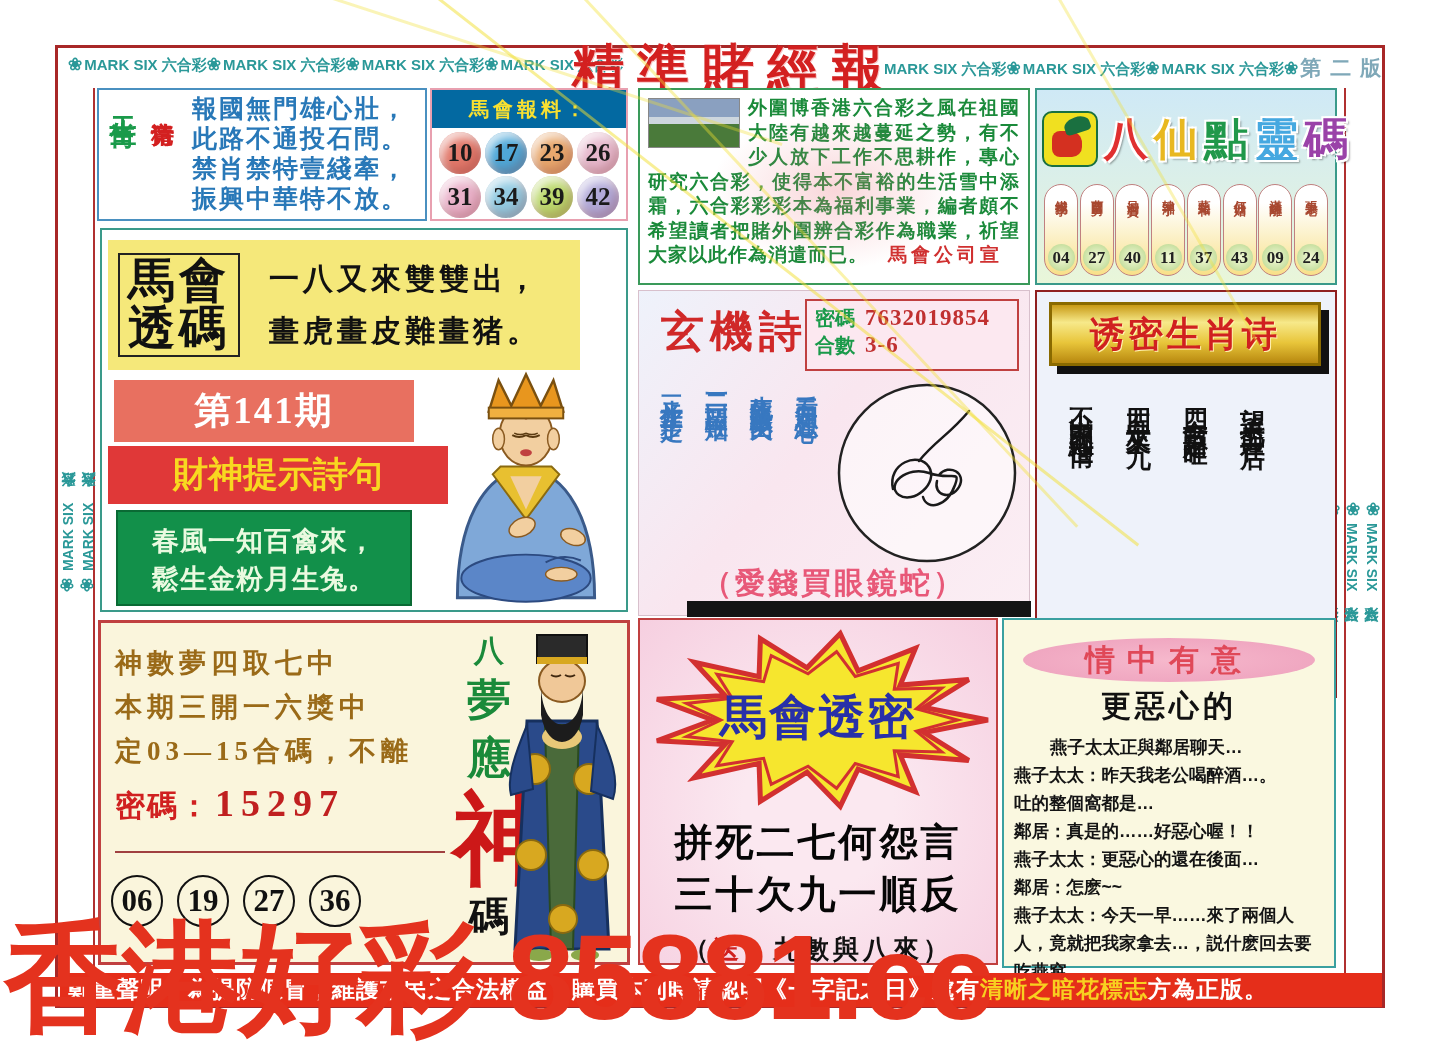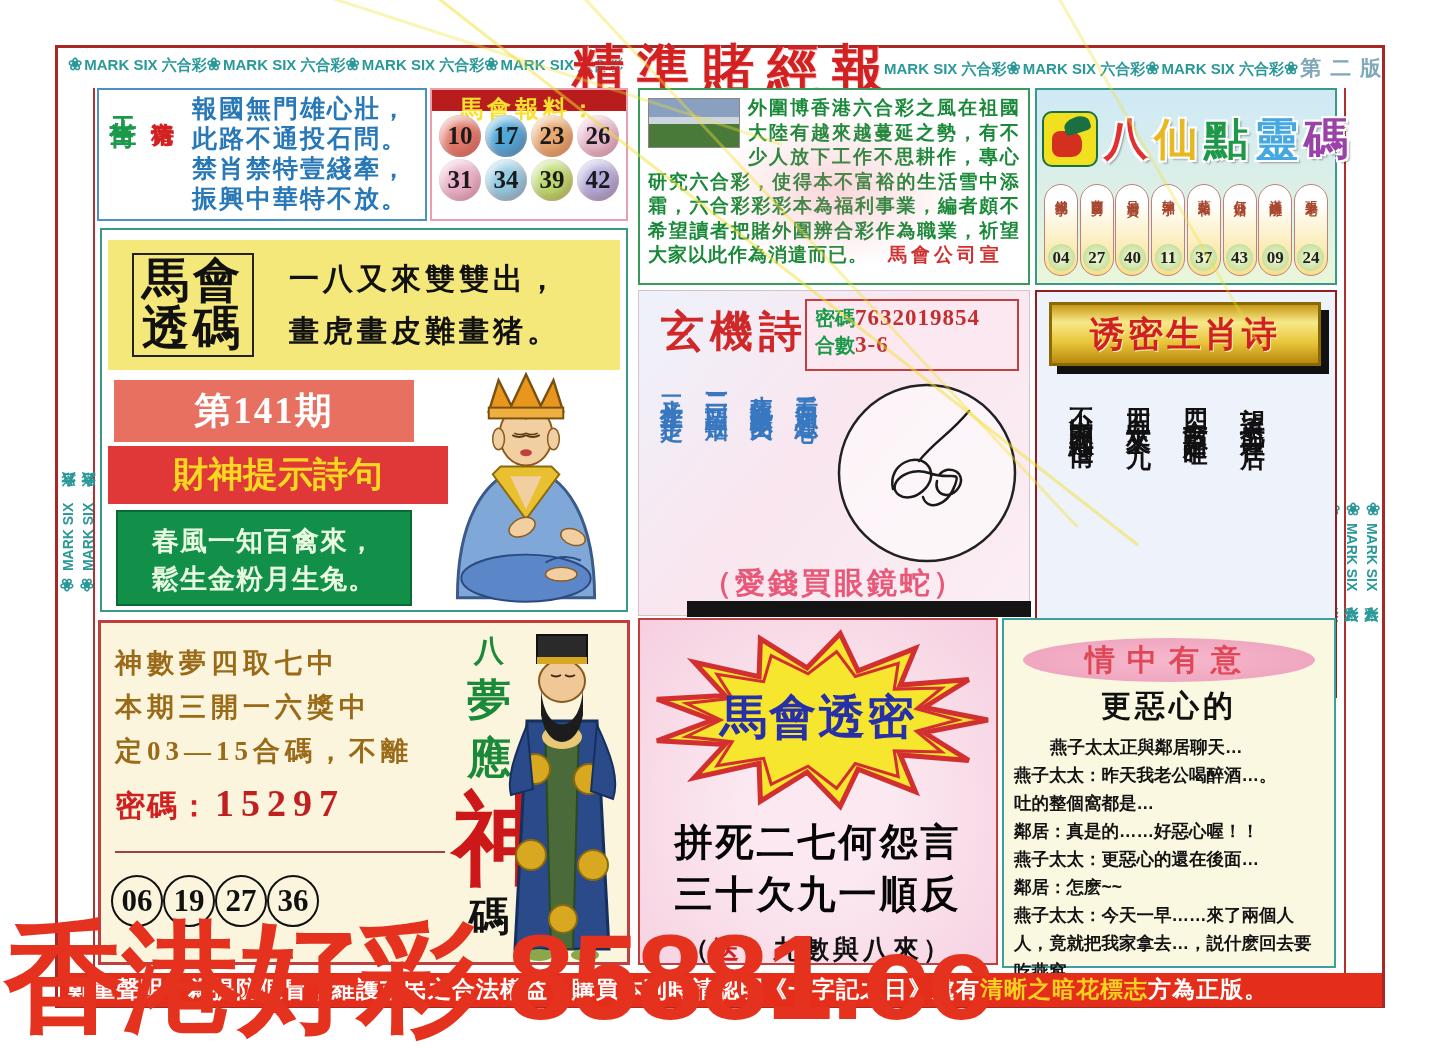--- a/index.html
+++ b/index.html
@@ -32,22 +32,22 @@
               background:#fff; display:flex; padding:4px 6px; }
   .vert { writing-mode:vertical-rl; text-orientation:upright; }
   .quiz-main { font-size:27px; font-weight:bold; color:#1a9a4a; letter-spacing:2px; }
   .quiz-sub { font-size:23px; font-weight:bold; color:#d32020; margin:10px 4px 0 6px; }
   .quiz-lines { flex:1; padding-left:10px; }
   .quiz-lines div { font-size:25px; font-weight:bold; color:#2878b8; line-height:30px;
                     letter-spacing:2px; white-space:nowrap; }
 
   
   .report-box { left:430px; top:88px; width:198px; height:133px; border:2px solid #e8a0b0; background:#fff; }
-  .report-hd { background:#b91c1c; color:#f8e030; font-weight:bold; font-size:24px;
-               letter-spacing:4px; text-align:center; height:21px; line-height:38px; }
+  .report-hd { background:#0369a1; color:#f8e030; font-weight:bold; font-size:20px;
+               letter-spacing:4px; text-align:center; height:38px; line-height:38px; }
   .balls { display:grid; grid-template-columns:repeat(4,1fr); gap:2px 2px; padding:4px 6px; }
   .ball { width:42px; height:42px; border-radius:50%; display:flex; align-items:center; justify-content:center;
           font-weight:bold; font-size:25px; color:#1a1a1a; margin:0 auto;
           box-shadow:inset -4px -6px 8px rgba(120,40,40,.25), inset 4px 6px 8px rgba(255,255,255,.75); }
 
   
   .edit-box { left:638px; top:88px; width:392px; height:197px; border:2px solid #3a9a5a;
               background:#fff; padding:6px 8px; overflow:hidden; }
   .edit-box::before { content:""; position:absolute; left:70px; top:20px; width:250px; height:160px;
               background:radial-gradient(ellipse at center, rgba(235,120,130,.30), rgba(235,120,130,0) 70%); }
@@ -72,41 +72,41 @@
   .pill { width:34px; height:92px; border:1px solid #c08080; border-radius:17px;
           background:linear-gradient(180deg,#ffffff 20%,#f8e088);
           display:flex; flex-direction:column; align-items:center; justify-content:space-between; padding:5px 0 4px; }
   .pill .nm { writing-mode:vertical-rl; text-orientation:upright; font-size:12.5px; font-weight:bold;
           color:#a84830; letter-spacing:2px; }
   .pill .no { width:27px; height:27px; border-radius:50%; background:radial-gradient(#f4fad8,#b4d488);
           display:flex; align-items:center; justify-content:center; font-size:17px; font-weight:bold; color:#222; }
 
   
   .touma-box { left:100px; top:228px; width:528px; height:384px; border:2px solid #3a9a8a; background:#fff; }
-  .touma-strip { position:absolute; left:6px; top:10px; width:512px; height:130px; background:#f5e87a;
-                 display:flex; align-items:center; padding:0 24px; }
+  .touma-strip { position:absolute; left:6px; top:10px; width:472px; height:130px; background:#f5e87a;
+                 display:flex; align-items:center; padding:0 10px; }
   .touma-title { border:2px solid #222; padding:2px 8px; line-height:1.02; font-size:47px; font-weight:bold;
                  color:#111; text-align:center; letter-spacing:4px; }
   .touma-lines { flex:1; text-align:center; }
   .touma-lines div { font-size:30px; font-weight:bold; color:#111; letter-spacing:4px; line-height:52px; white-space:nowrap; }
   .issue-badge { position:absolute; left:12px; top:150px; width:300px; height:62px; background:#e87060;
                  color:#fff; font-size:37px; font-weight:bold; text-align:center; line-height:62px; letter-spacing:2px; }
   .issue-sub { position:absolute; left:6px; top:216px; width:340px; height:58px; background:#e03838;
                color:#f8d820; font-size:35px; font-weight:bold; text-align:center; line-height:58px; }
   .issue-poem { position:absolute; left:14px; top:280px; width:296px; height:96px; background:#12904a;
                 border:2px solid #0a6a34; color:#eafae0; font-size:27px; font-weight:bold;
                 text-align:center; padding-top:10px; line-height:38px; letter-spacing:1px; }
 
   
   .mystic-box { left:638px; top:290px; width:392px; height:326px; border:1px solid #d8c0cc;
                 background:linear-gradient(130deg,#eef2fb,#f9e6ef 45%,#fbeef4); }
   .mystic-title { position:absolute; left:22px; top:12px; font-size:43px; font-weight:bold; color:#d02828; letter-spacing:6px; }
   .pass-box { position:absolute; right:10px; top:8px; width:214px; height:72px; border:2px solid #c04040;
               background:#fce8f0; padding:4px 8px; }
-  .pass-box .row { display:flex; align-items:baseline; }
+  .pass-box .row { display:flex; gap:10px; align-items:baseline; }
   .pl { color:#1a9a4a; font-size:20px; font-weight:bold; }
   .pv { color:#c03030; font-size:23px; font-weight:bold; letter-spacing:1px; }
   .mystic-cols { position:absolute; left:10px; top:86px; height:214px; display:flex; }
   .mystic-cols span { writing-mode:vertical-rl; text-orientation:upright; font-size:23px; font-weight:bold;
                       color:#3878c0; letter-spacing:4px; margin:0 7px; }
   .seal { position:absolute; right:6px; top:86px; }
   .mystic-note { position:absolute; left:0; top:272px; width:100%; text-align:center; font-size:30px;
                  font-weight:bold; color:#e85878; letter-spacing:3px; }
   .black-bar { position:absolute; left:48px; top:310px; width:344px; height:16px; background:#141414; }
 
@@ -123,21 +123,21 @@
                       color:#111; letter-spacing:6px; margin:0 12px; }
 
   
   .dream-box { left:98px; top:620px; width:532px; height:345px; border:3px solid #c04040; background:#faf5dc; }
   .dream-lines { position:absolute; left:14px; top:18px; }
   .dream-lines div { font-size:27px; font-weight:bold; color:#9a6a18; letter-spacing:5px; line-height:44px; white-space:nowrap; }
   .dream-pass { position:absolute; left:14px; top:158px; }
   .dream-pass .lab { font-size:30px; font-weight:bold; color:#d02020; letter-spacing:2px; }
   .dream-pass .val { font-size:38px; font-weight:bold; color:#c02020; letter-spacing:7px; }
   .dream-hr { position:absolute; left:14px; top:228px; width:330px; height:2px; background:#a04040; }
-  .dream-nums { position:absolute; left:10px; top:252px; display:flex; }
+  .dream-nums { position:absolute; left:10px; top:252px; display:flex; gap:14px; }
   .cnum { width:52px; height:52px; border:2.5px solid #111; border-radius:50%; display:flex;
           align-items:center; justify-content:center; font-size:31px; font-weight:bold; color:#111; }
   .dream-vert { position:absolute; left:352px; top:8px; width:72px; text-align:center; }
   .dv0 { font-size:30px; color:#1a8a3a; font-weight:bold; }
   .dv1,.dv2 { font-size:44px; color:#1a8a3a; font-weight:bold; line-height:58px; }
   .dv3 { font-size:100px; color:#cc1818; font-weight:bold; line-height:104px; }
   .dv4 { font-size:40px; color:#111; font-weight:bold; line-height:50px; }
 
   
   .toumi-box { left:638px; top:618px; width:360px; height:347px; border:2px solid #c04040;

